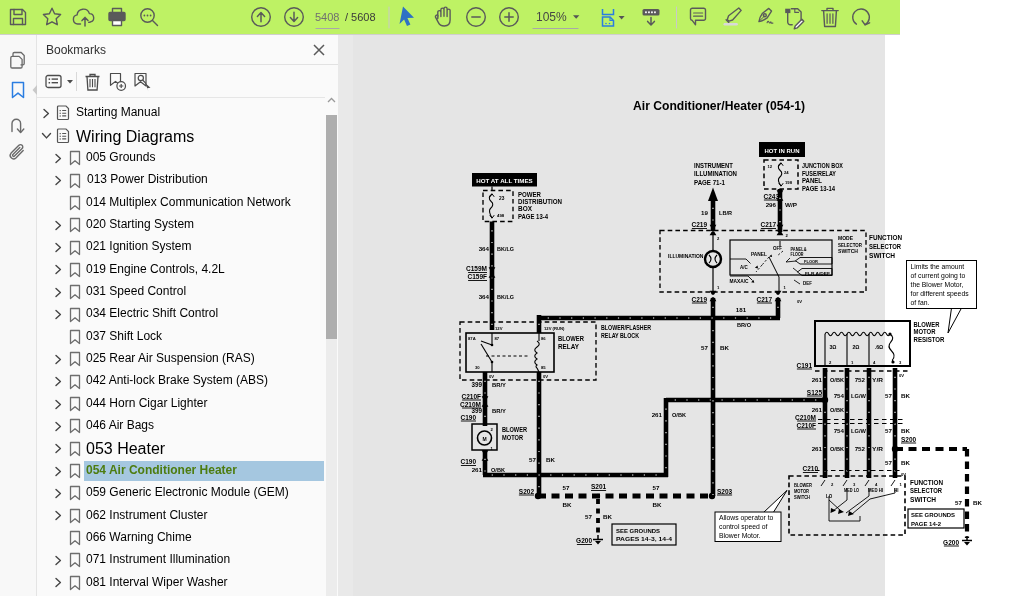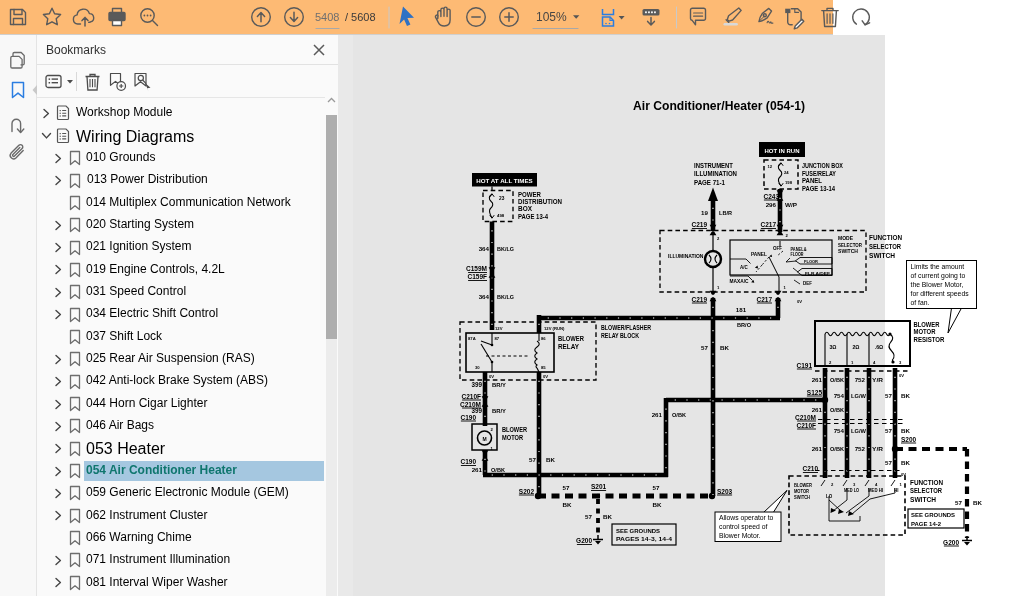--- a/index.html
+++ b/index.html
@@ -1,19 +1,19 @@
 <!DOCTYPE html>
 <html><head>
 <meta charset="utf-8">
 <style>
   html,body{margin:0;padding:0;}
   body{width:1024px;height:596px;overflow:hidden;font-family:"Liberation Sans",sans-serif;position:relative;background:#fff;}
   .abs{position:absolute;}
   
-  #toolbar{left:0;top:0;width:833px;height:34px;background:#fdba74;border-bottom:1px solid #d0cfce;}
+  #toolbar{left:0;top:0;width:900px;height:34px;background:#bef264;border-bottom:1px solid #d0cfce;}
   #toolbar svg{position:absolute;top:0;left:0;}
   
   #strip{left:0;top:35px;width:37px;height:561px;background:#f8f8f8;border-right:1px solid #e4e4e4;box-sizing:border-box;}
   
   #panel{left:37px;top:35px;width:301px;height:561px;background:#fafafa;}
   #phead{position:absolute;left:0;top:0;width:100%;height:29px;border-bottom:1px solid #e2e2e2;}
   #phead .t{position:absolute;left:9px;top:8px;font-size:12px;color:#303030;}
   #ptools{position:absolute;left:0;top:30px;width:100%;height:32px;border-bottom:1px solid #e6e6e6;}
   .hl{position:absolute;background:#a5c7e0;}
   
@@ -236,35 +236,35 @@
     <path d="M12.2,11 l5.3,4.8 -3.4,0.4 1.4,3.2" fill="#4c4c4c" stroke="none"></path>
   </svg>
 </div>
 <div id="treezone">
 <svg style="position:absolute;left:4px;top:72.9px" width="11" height="11">
         <use href="#chevr"></use>
       </svg>
       <svg style="position:absolute;left:18px;top:70.4px" width="16" height="16">
         <use href="#docstruct"></use>
       </svg>
-      <div style="position:absolute;left:39px;top:70.2px;font-size:12px;white-space:nowrap">Workshop Module</div>
+      <div style="position:absolute;left:39px;top:70.2px;font-size:12px;white-space:nowrap">Starting Manual</div>
 <svg style="position:absolute;left:4px;top:95.2px" width="11" height="11">
         <use href="#chevd"></use>
       </svg>
       <svg style="position:absolute;left:18px;top:92.8px" width="16" height="16">
         <use href="#docstruct"></use>
       </svg>
       <div style="position:absolute;left:39px;top:92.5px;font-size:16px;white-space:nowrap">Wiring Diagrams</div>
 <svg style="position:absolute;left:16px;top:117.6px" width="11" height="11">
         <use href="#chevr"></use>
       </svg>
       <svg style="position:absolute;left:30px;top:115.1px" width="16" height="16">
         <use href="#bmflag"></use>
       </svg>
-      <div style="position:absolute;left:49px;top:114.9px;font-size:12px;white-space:nowrap">010 Grounds</div>
+      <div style="position:absolute;left:49px;top:114.9px;font-size:12px;white-space:nowrap">005 Grounds</div>
 <svg style="position:absolute;left:16px;top:140.0px" width="11" height="11">
         <use href="#chevr"></use>
       </svg>
       <svg style="position:absolute;left:30px;top:137.5px" width="16" height="16">
         <use href="#bmflag"></use>
       </svg>
       <div style="position:absolute;left:50px;top:137.3px;font-size:12px;white-space:nowrap">013 Power Distribution</div>
 <svg style="position:absolute;left:30px;top:159.8px" width="16" height="16">
         <use href="#bmflag"></use>
       </svg>
@@ -343,21 +343,21 @@
         <use href="#bmflag"></use>
       </svg>
       <div style="position:absolute;left:49px;top:405.4px;font-size:16px;white-space:nowrap">053 Heater</div>
 <div class="hl" style="left:47px;top:425.6px;width:240px;height:20.8px"></div>
       <svg style="position:absolute;left:16px;top:430.5px" width="11" height="11">
         <use href="#chevr"></use>
       </svg>
       <svg style="position:absolute;left:30px;top:428.0px" width="16" height="16">
         <use href="#bmflag"></use>
       </svg>
-      <div style="position:absolute;left:49px;top:427.8px;font-size:12px;font-weight:bold;color:#0f766e;white-space:nowrap">054 Air Conditioner Heater</div>
+      <div style="position:absolute;left:49px;top:427.8px;font-size:12px;font-weight:bold;color:#4d7c0f;white-space:nowrap">054 Air Conditioner Heater</div>
 <svg style="position:absolute;left:16px;top:452.9px" width="11" height="11">
         <use href="#chevr"></use>
       </svg>
       <svg style="position:absolute;left:30px;top:450.4px" width="16" height="16">
         <use href="#bmflag"></use>
       </svg>
       <div style="position:absolute;left:49px;top:450.2px;font-size:12px;white-space:nowrap">059 Generic Electronic Module (GEM)</div>
 <svg style="position:absolute;left:16px;top:475.2px" width="11" height="11">
         <use href="#chevr"></use>
       </svg>

